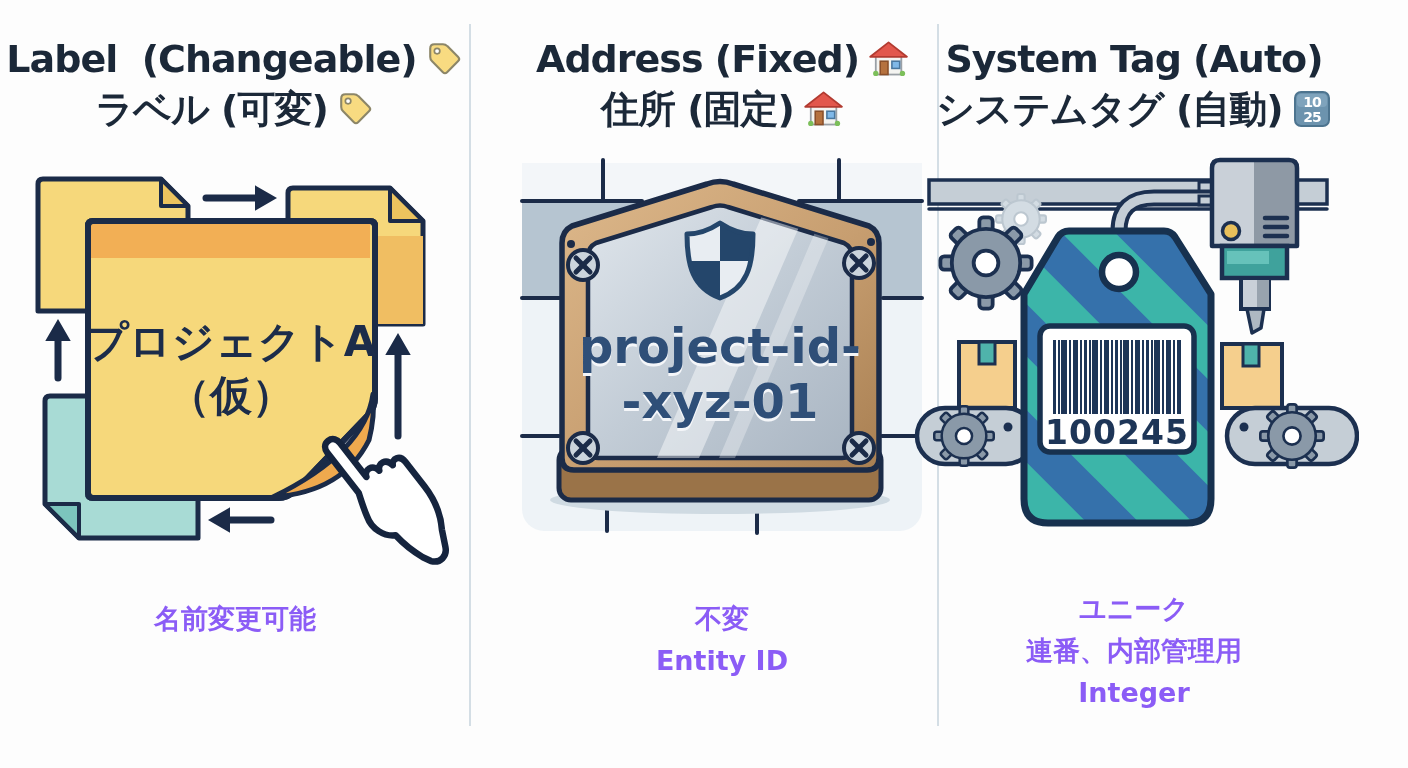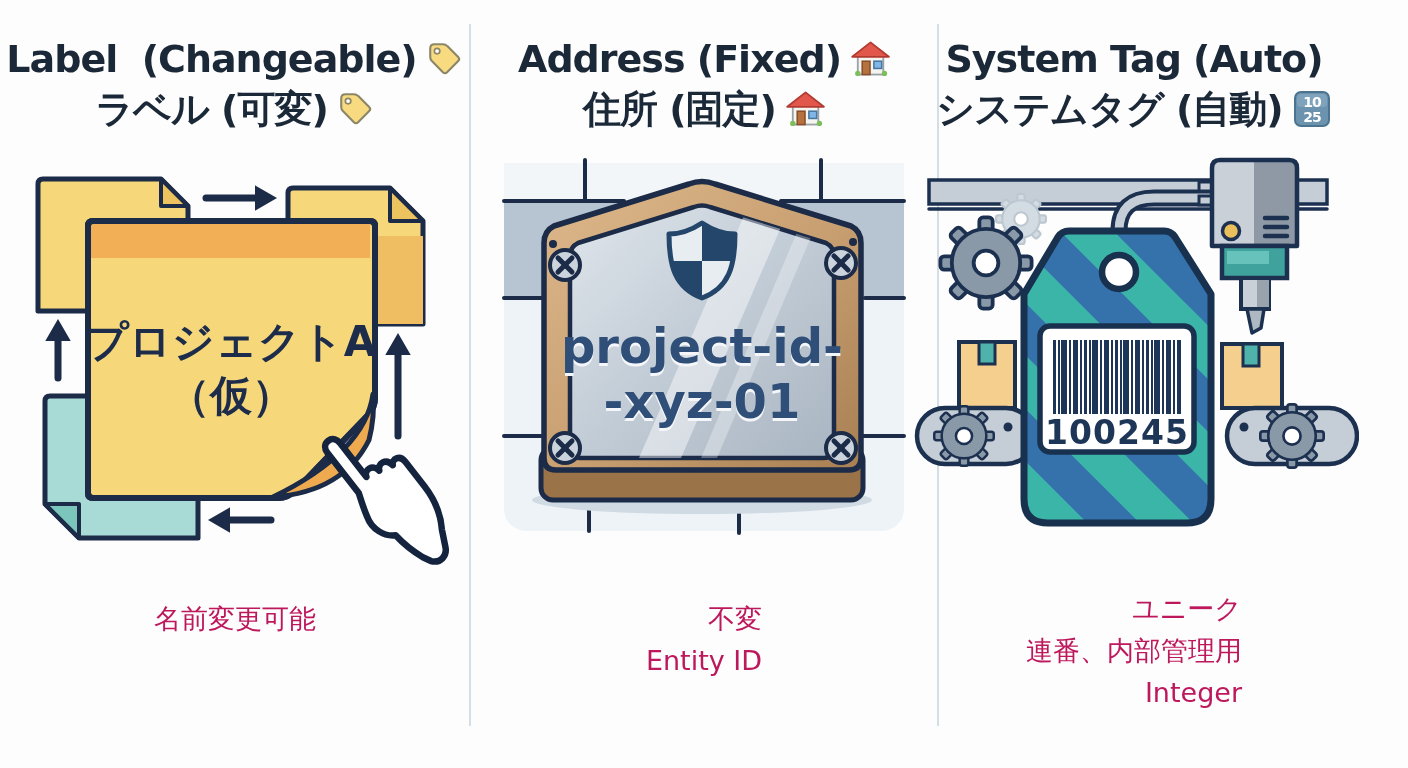--- a/index.html
+++ b/index.html
@@ -2,32 +2,32 @@
 <html><head>
 <meta charset="utf-8">
 <style>
   html,body{margin:0;padding:0;}
   body{width:1408px;height:768px;background:#FDFDFD;overflow:hidden;
        font-family:"DejaVu Sans","Liberation Sans",sans-serif;}
   .canvas{position:relative;width:1408px;height:768px;}
   .divider{position:absolute;top:24px;width:2px;height:702px;background:#D4DEE5;}
   .col{position:absolute;top:0;height:768px;display:flex;flex-direction:column;align-items:center;border-radius:21px;}
   .col1{left:0;width:470px;}
-  .col2{left:470px;width:468px;}
+  .col2{left:470px;width:468px;padding-left:18px;}
   .col3{left:938px;width:392px;}
   .hdr{margin-top:34px;text-align:center;color:#1B2838;font-weight:bold;
        font-size:38px;line-height:50px;letter-spacing:-1px;}
   .hline{display:flex;align-items:center;justify-content:center;gap:9px;}
   .hline .t{white-space:pre;}
   .hicon{flex:0 0 auto;}
   .art{flex:0 0 auto;}
   .col1 .art{margin-top:12px;}
   .col2 .art{margin-top:14px;}
   .col3 .art{margin-top:12px;}
-  .caps{margin-top:22px;text-align:right;color:#be185d;font-weight:normal;
+  .caps{margin-top:22px;text-align:center;color:#8b5cf6;font-weight:bold;
         font-size:27px;line-height:42px;}
   .caps p{margin:0;}
   
   .tooth,.gbody{fill:var(--gf,#8A99A8);stroke:var(--gs,#1C3050);stroke-width:4;}
   .ghole{fill:#FFFFFF;stroke:var(--gs,#1C3050);stroke-width:4;}
   svg text{font-family:"DejaVu Sans","Liberation Sans",sans-serif;}
 </style>
 </head>
 <body>
 

